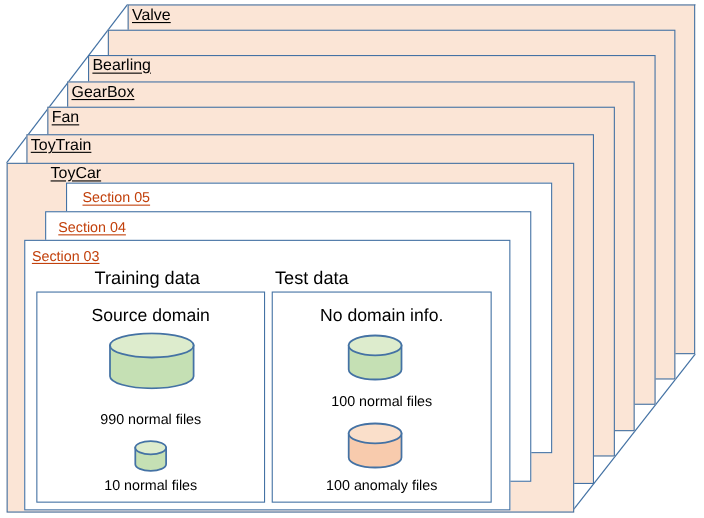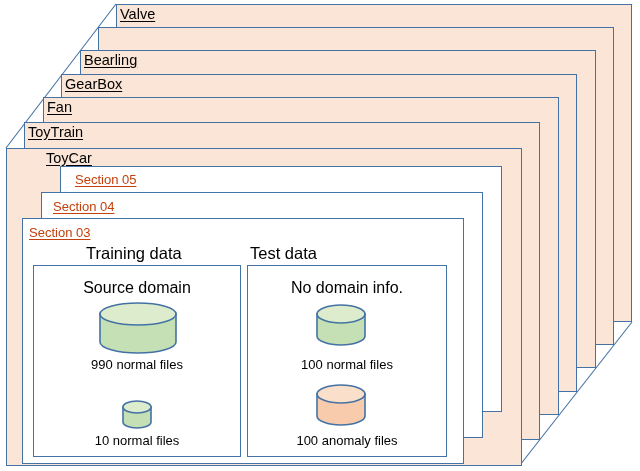--- a/index.html
+++ b/index.html
@@ -132,21 +132,21 @@
   <div class="group-title" style="left:250px;top:245px;">Test data</div>
 
   <div class="subpanel" style="left:33px;top:265px;width:208px;height:192px;"></div>
 
   <div class="subpanel-title" style="left:33px;top:280px;width:208px;">Source domain</div>
 
   <svg class="cyl" style="left:96px;top:302px;" width="84" height="52" viewBox="0 0 84 52">
     <path d="M4,12 L4,40 A38,11 0 0 0 80,40 L80,12 Z" fill="#c5e0b4" stroke="#4472a4" stroke-width="1.6"></path>
     <ellipse cx="42" cy="12" rx="38" ry="11" fill="#ddeccd" stroke="#4472a4" stroke-width="1.6"></ellipse>
   </svg>
-  <div class="count-label" style="left:33px;top:358px;width:208px;">990 normal files</div>
+  <div class="count-label" style="left:33px;top:374px;width:208px;">990 normal files</div>
 
 
   <svg class="cyl" style="left:118px;top:398px;" width="38" height="34" viewBox="0 0 38 34">
     <path d="M5,9 L5,24 A14,6 0 0 0 33,24 L33,9 Z" fill="#c5e0b4" stroke="#4472a4" stroke-width="1.6"></path>
     <ellipse cx="19" cy="9" rx="14" ry="6" fill="#ddeccd" stroke="#4472a4" stroke-width="1.6"></ellipse>
   </svg>
   <div class="count-label" style="left:33px;top:434px;width:208px;">10 normal files</div>
 
   <div class="subpanel" style="left:247px;top:265px;width:200px;height:192px;"></div>
 

